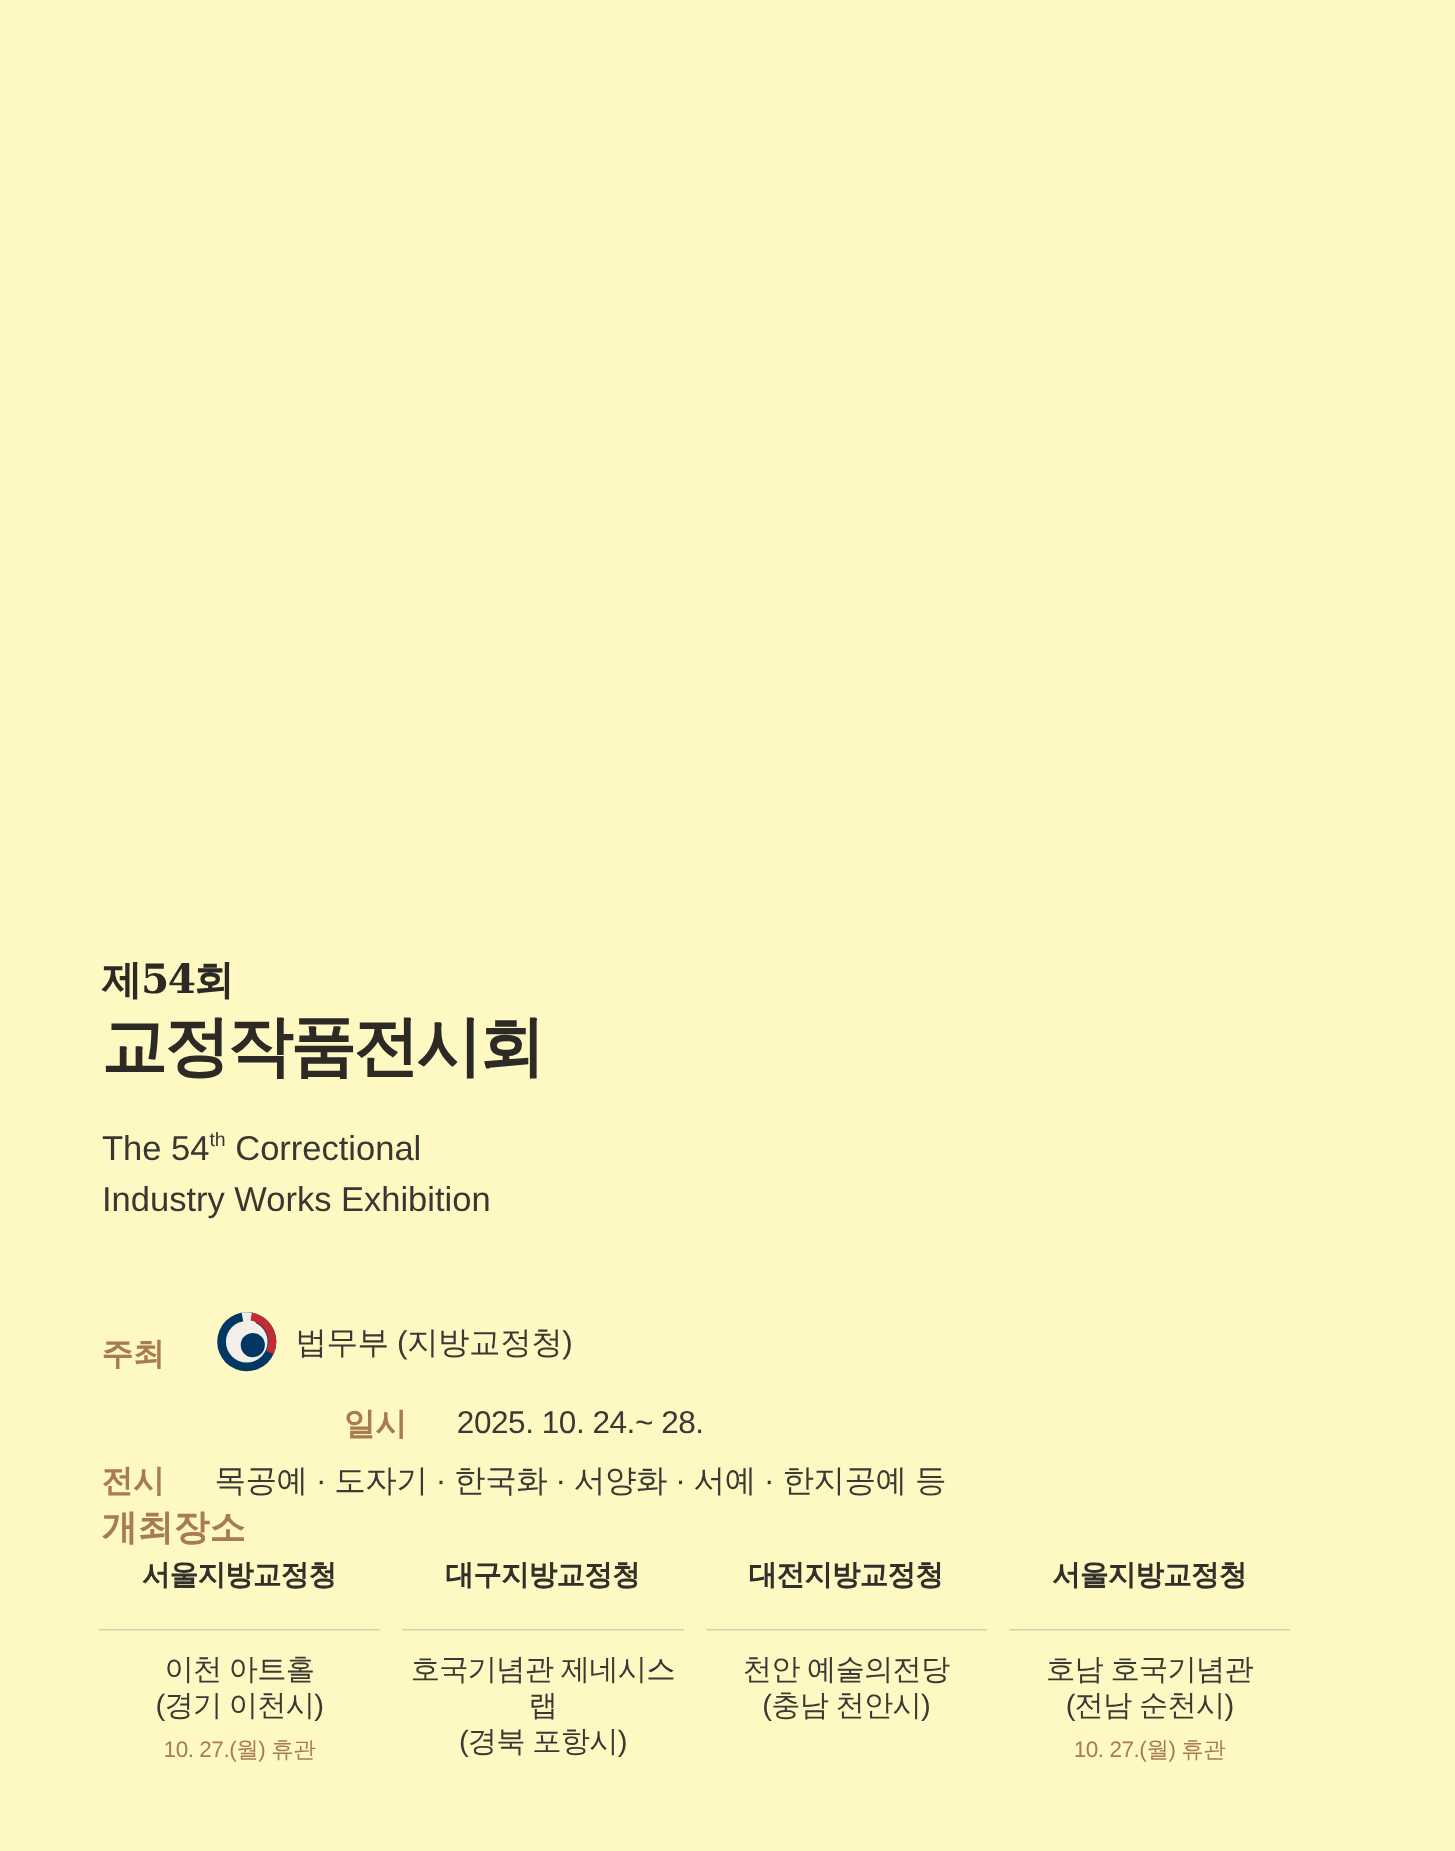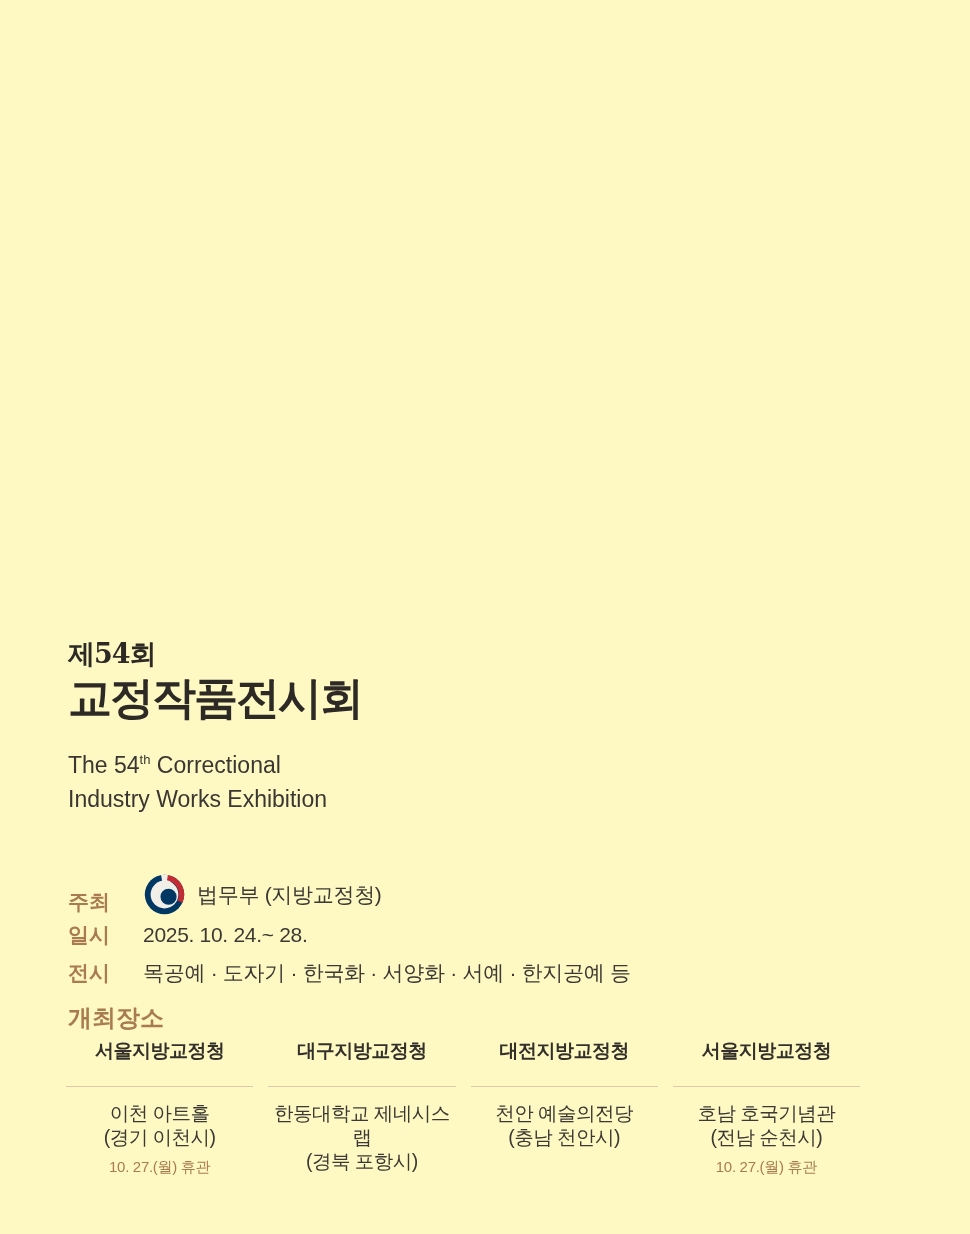--- a/index.html
+++ b/index.html
@@ -53,21 +53,21 @@
   }
   
   .info {
     position: absolute;
     left: 68px;
     top: 870px;
     color: #3c3833;
   }
   .info-row { display: flex; align-items: center; }
   .info-row.r1 { height: 46px; align-items: flex-end; }
-  .info-row.r2 { height: 34px; margin-top: 2px; }
+  .info-row.r2 { height: 34px; margin-top: 16px; justify-content: center; }
   .info-row.r3 { height: 34px; margin-top: 4px; }
   .info-label {
     width: 75px;
     flex: 0 0 75px;
     font-size: 21px;
     font-weight: 700;
     color: #a87c50;
   }
   .info-value {
     font-size: 21px;
@@ -182,21 +182,21 @@
 
     <div class="venue-col">
       <div class="venue-org">서울지방교정청</div>
       <div class="venue-place">이천 아트홀</div>
       <div class="venue-region">(경기 이천시)</div>
       <div class="venue-note">10. 27.(월) 휴관</div>
     </div>
 
     <div class="venue-col">
       <div class="venue-org">대구지방교정청</div>
-      <div class="venue-place">한동대학교 제네시스랩</div>
+      <div class="venue-place">호국기념관 제네시스랩</div>
       <div class="venue-region">(경북 포항시)</div>
       <div class="venue-note"></div>
     </div>
 
     <div class="venue-col">
       <div class="venue-org">대전지방교정청</div>
       <div class="venue-place">천안 예술의전당</div>
       <div class="venue-region">(충남 천안시)</div>
       <div class="venue-note"></div>
     </div>

